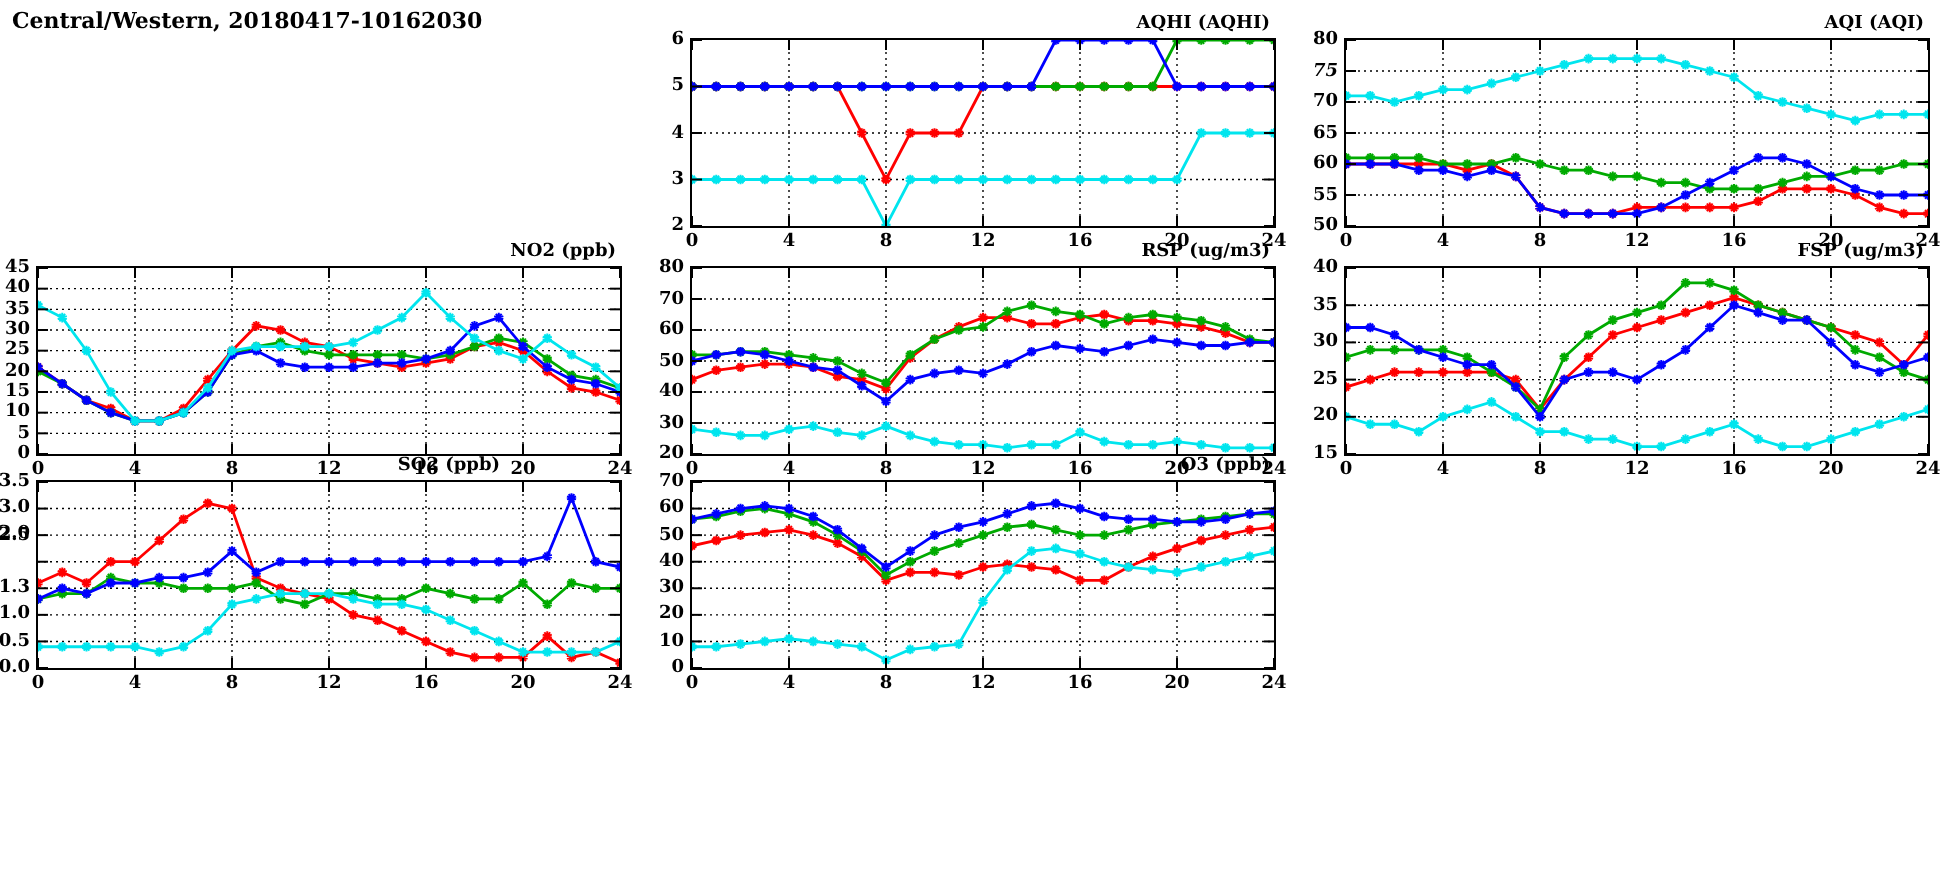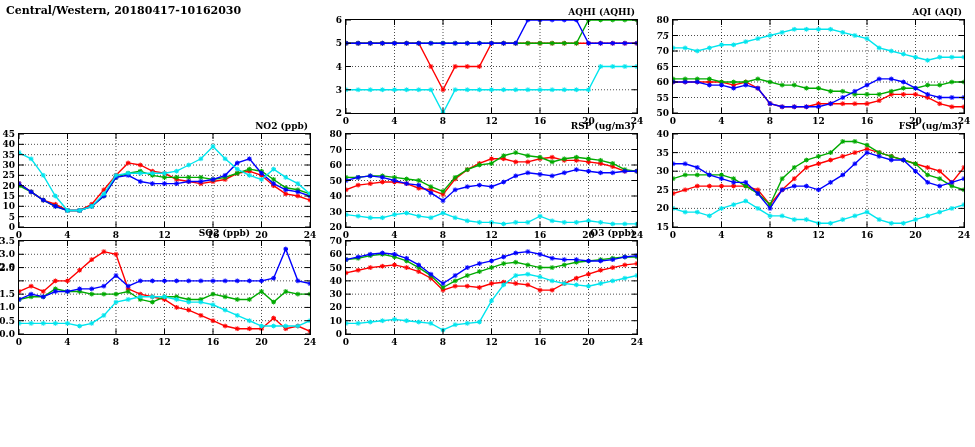--- a/index.html
+++ b/index.html
@@ -1012,21 +1012,21 @@
         <span style="left: 97px;">8</span>
         <span style="left: 145.5px;">12</span>
         <span style="left: 194px;">16</span>
         <span style="left: 242.5px;">20</span>
         <span style="left: 291px;">24</span>
       </div>
       <div class="yaxis" style="left: -8px; top: 241px; width: 23px; height: 93px;">
         <span style="top: 93px;">0.0</span>
         <span style="top: 79.7143px;">0.5</span>
         <span style="top: 66.4286px;">1.0</span>
-        <span style="top: 53.1429px;">1.5</span>
+        <span style="top: 53.1429px;">1.3</span>
         <span style="top: 26px;">2.0</span>
         <span style="top: 26.5714px;">2.5</span>
         <span style="top: 13.2857px; padding-left: 24px;">3.0</span>
         <span style="top: 0px;">3.5</span>
       </div>
     </div>
     <div class="panel" style="left: 0px; top: 0px;">
       <div class="plotbox" style="left: 345px; top: 240px; width: 293px; height: 95px;">
         <svg width="291" height="93">
           <line x1="0" x2="291" y1="79.71428571428572" y2="79.71428571428572" stroke="#000" stroke-width="0.7" stroke-dasharray="1,2"></line>

